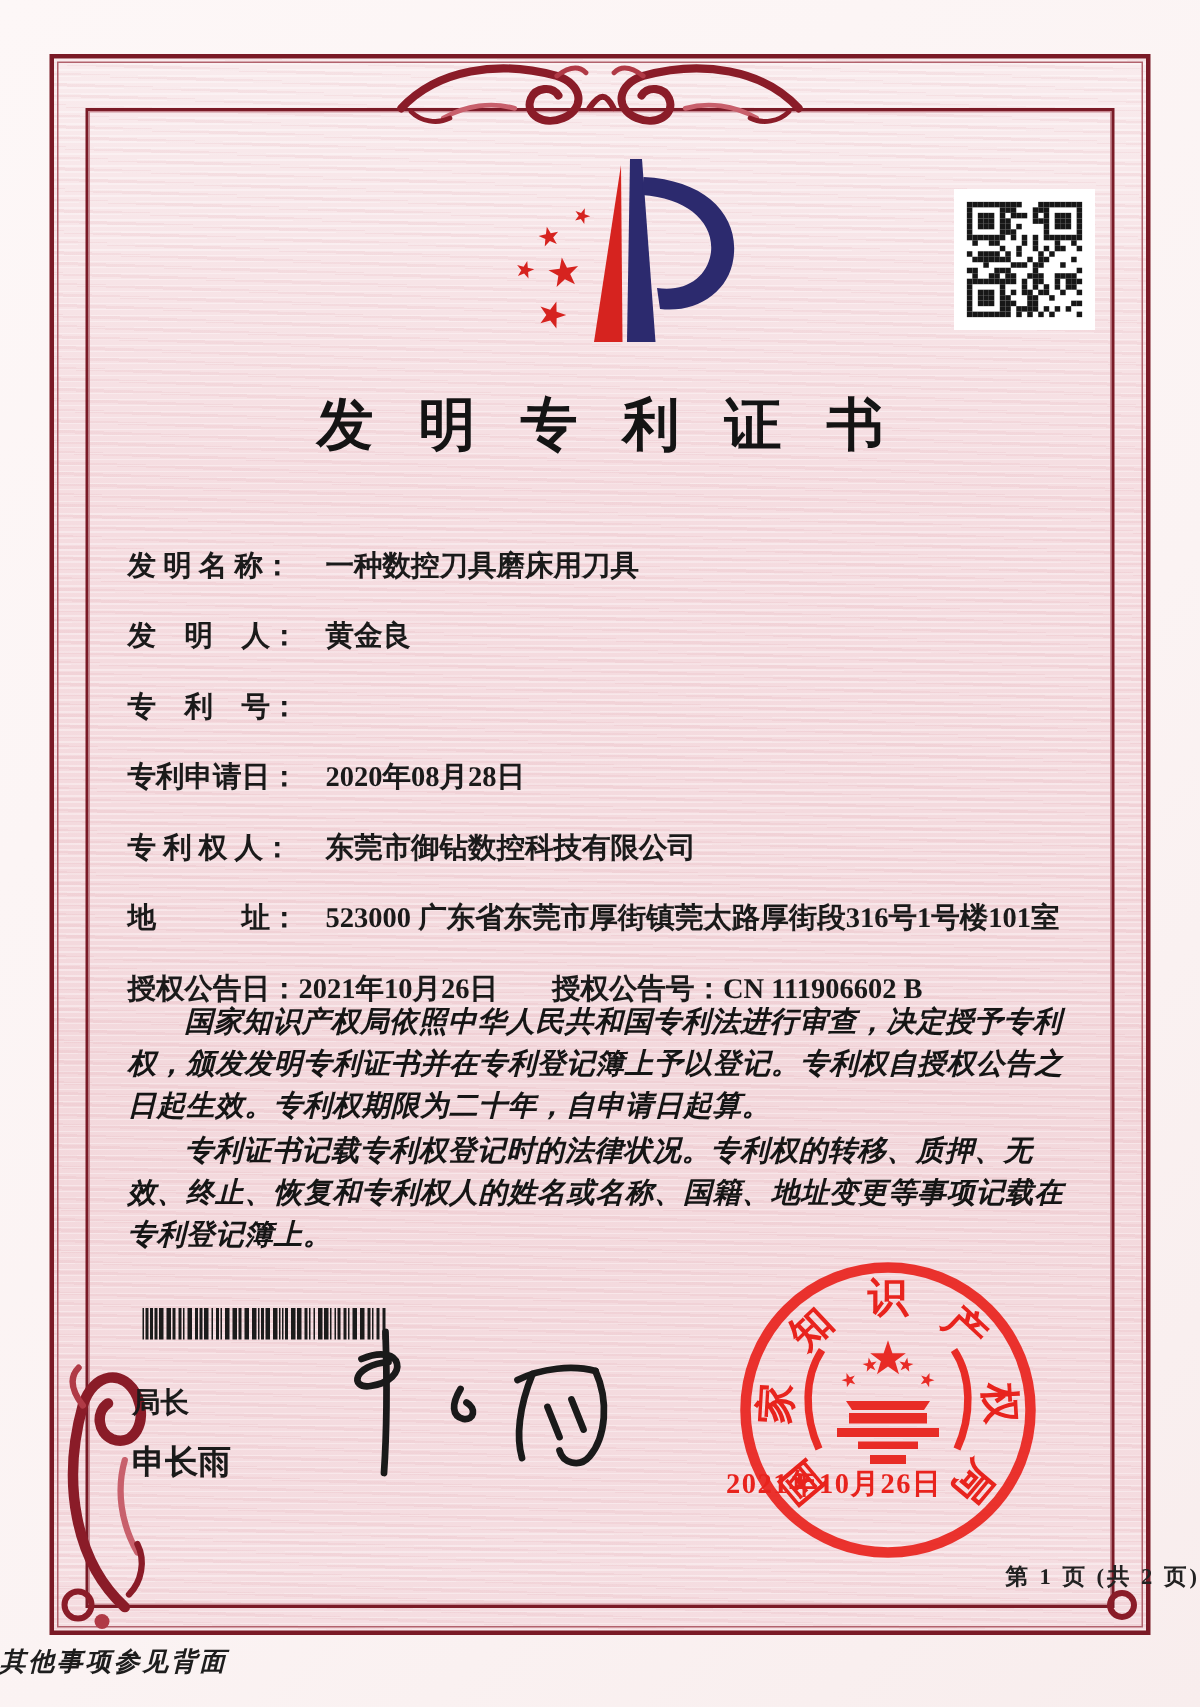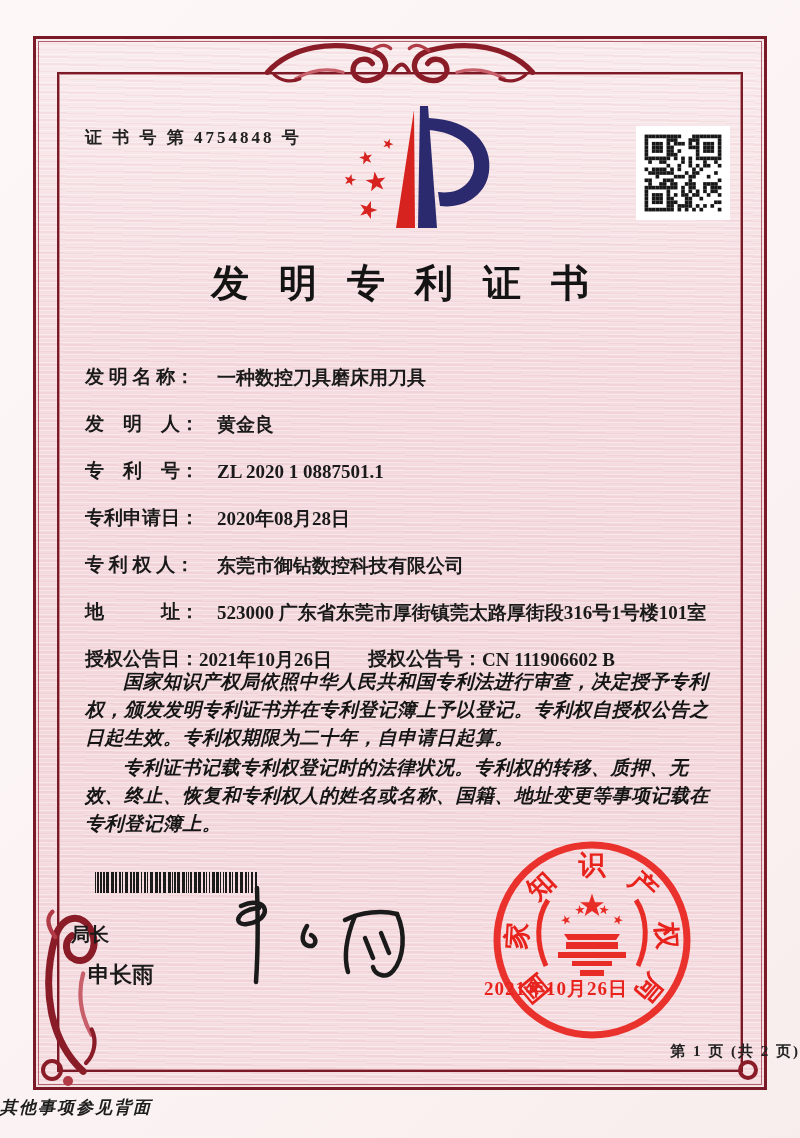--- a/index.html
+++ b/index.html
@@ -64,21 +64,21 @@
   .body-text {
     position: absolute; left: 85px; top: 668px; width: 636px;
     font-size: 19px; font-weight: bold; font-style: italic; line-height: 28px;
     color: #151515; letter-spacing: .5px;
   }
   .body-text p { text-indent: 2em; margin-bottom: 2px; }
   
   .barcode { position: absolute; left: 95px; top: 872px; width: 212px; height: 21px;
     display: flex; align-items: stretch; }
   .barcode span { background:#1b1b1b; height:100%; }
-  .sig-title { position: absolute; left: 71px; top: 922px; font-size: 19px; font-weight: bold;
+  .sig-title { position: absolute; left: 88px; top: 922px; font-size: 19px; font-weight: bold;
     font-family: "Liberation Sans", sans-serif; color:#1a1a1a; }
   .sig-name  { position: absolute; left: 88px; top: 960px; font-size: 22px; font-weight: bold;
     font-family: "Liberation Sans", sans-serif; color:#1a1a1a; }
   .signature-svg { position: absolute; left: 195px; top: 882px; width: 240px; height: 115px; }
   .seal-svg { position: absolute; left: 486px; top: 834px; width: 212px; height: 212px; }
   .seal-date {
     position: absolute; left: 484px; top: 976px; font-size: 19px; font-weight: bold;
     color: #e8231d; letter-spacing: 1px; white-space: nowrap;
   }
   .page-indicator {
@@ -130,21 +130,20 @@
     <circle cx="18" cy="172" r="9" fill="none" stroke="#8a1c28" stroke-width="4"></circle>
     <circle cx="34" cy="183" r="5" fill="#b03a46"></circle>
   </svg>
   <svg class="flourish fl-br" viewBox="0 0 95 150">
     <g transform="translate(85,140) rotate(90) scale(1,-1)">
       <use href="#flourish" x="0" y="0" width="140" height="60"></use>
     </g>
     <circle cx="76" cy="132" r="8" fill="none" stroke="#8a1c28" stroke-width="4"></circle>
   </svg>
 
-  <div class="cert-number">证 书 号 第 4754848 号</div>
 
   <svg class="logo" viewBox="0 0 170 140">
     <g fill="#d6231f">
       <use href="#star" transform="translate(52,48) scale(0.55) rotate(20)"></use>
       <use href="#star" transform="translate(30,62) scale(0.70) rotate(-12)"></use>
       <use href="#star" transform="translate(14,84) scale(0.62) rotate(14)"></use>
       <use href="#star" transform="translate(40,86) scale(1.05) rotate(-8)"></use>
       <use href="#star" transform="translate(32,114) scale(0.95) rotate(18)"></use>
     </g>
     <polygon points="78,14 60,132 79,132" fill="#d6231f"></polygon>
@@ -392,21 +391,20 @@
     <div class="field-row">
       <span class="field-label">发 明 名 称：</span>
       <span class="field-value">一种数控刀具磨床用刀具</span>
     </div>
     <div class="field-row">
       <span class="field-label">发　明　人：</span>
       <span class="field-value">黄金良</span>
     </div>
     <div class="field-row">
       <span class="field-label">专　利　号：</span>
-      <span class="field-value">ZL 2020 1 0887501.1</span>
     </div>
     <div class="field-row">
       <span class="field-label">专利申请日：</span>
       <span class="field-value">2020年08月28日</span>
     </div>
     <div class="field-row">
       <span class="field-label">专 利 权 人：</span>
       <span class="field-value">东莞市御钻数控科技有限公司</span>
     </div>
     <div class="field-row">

